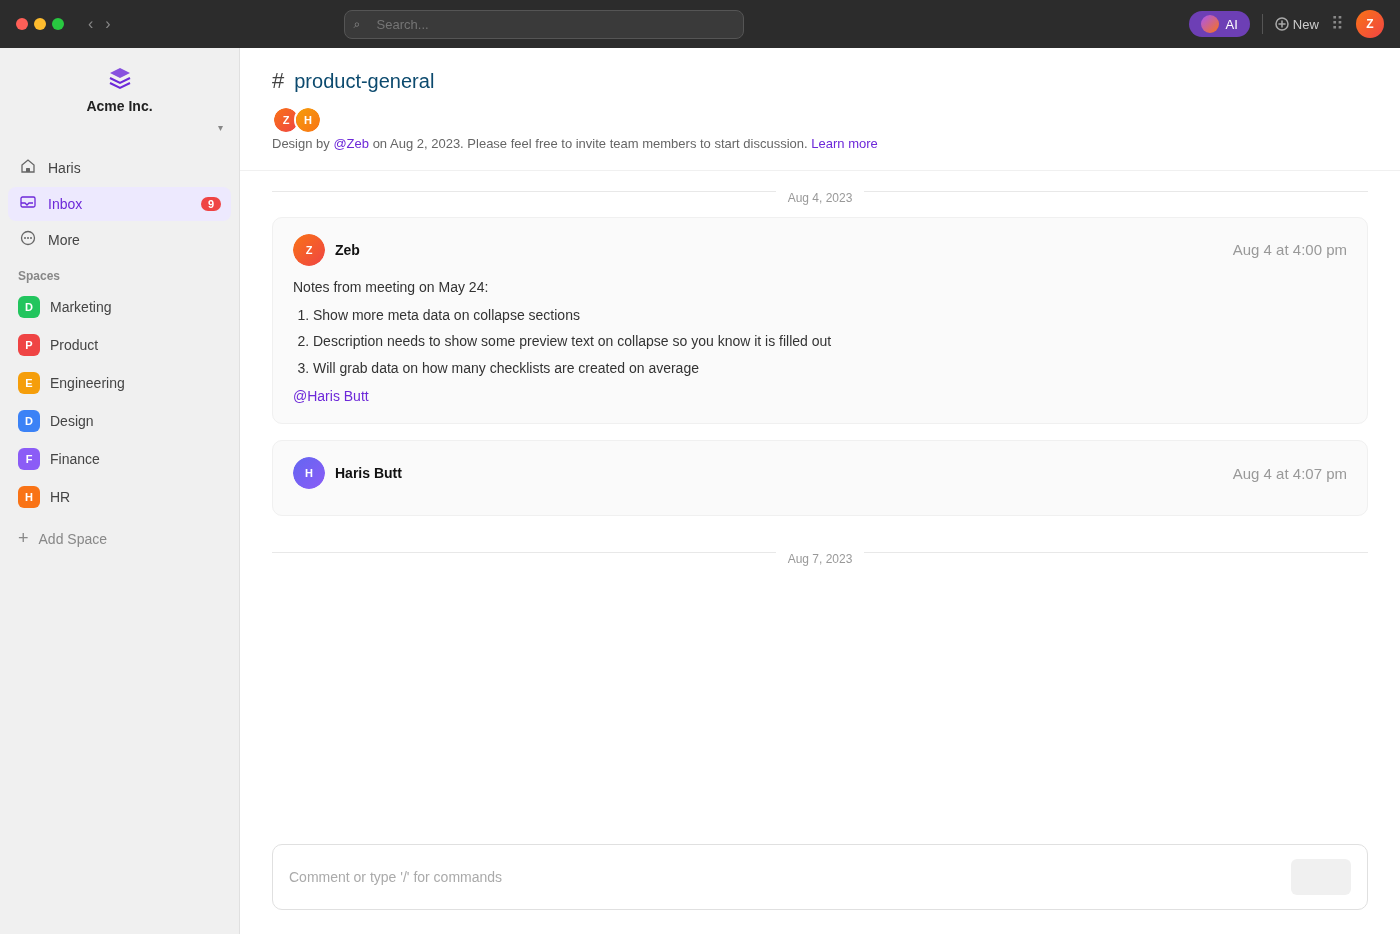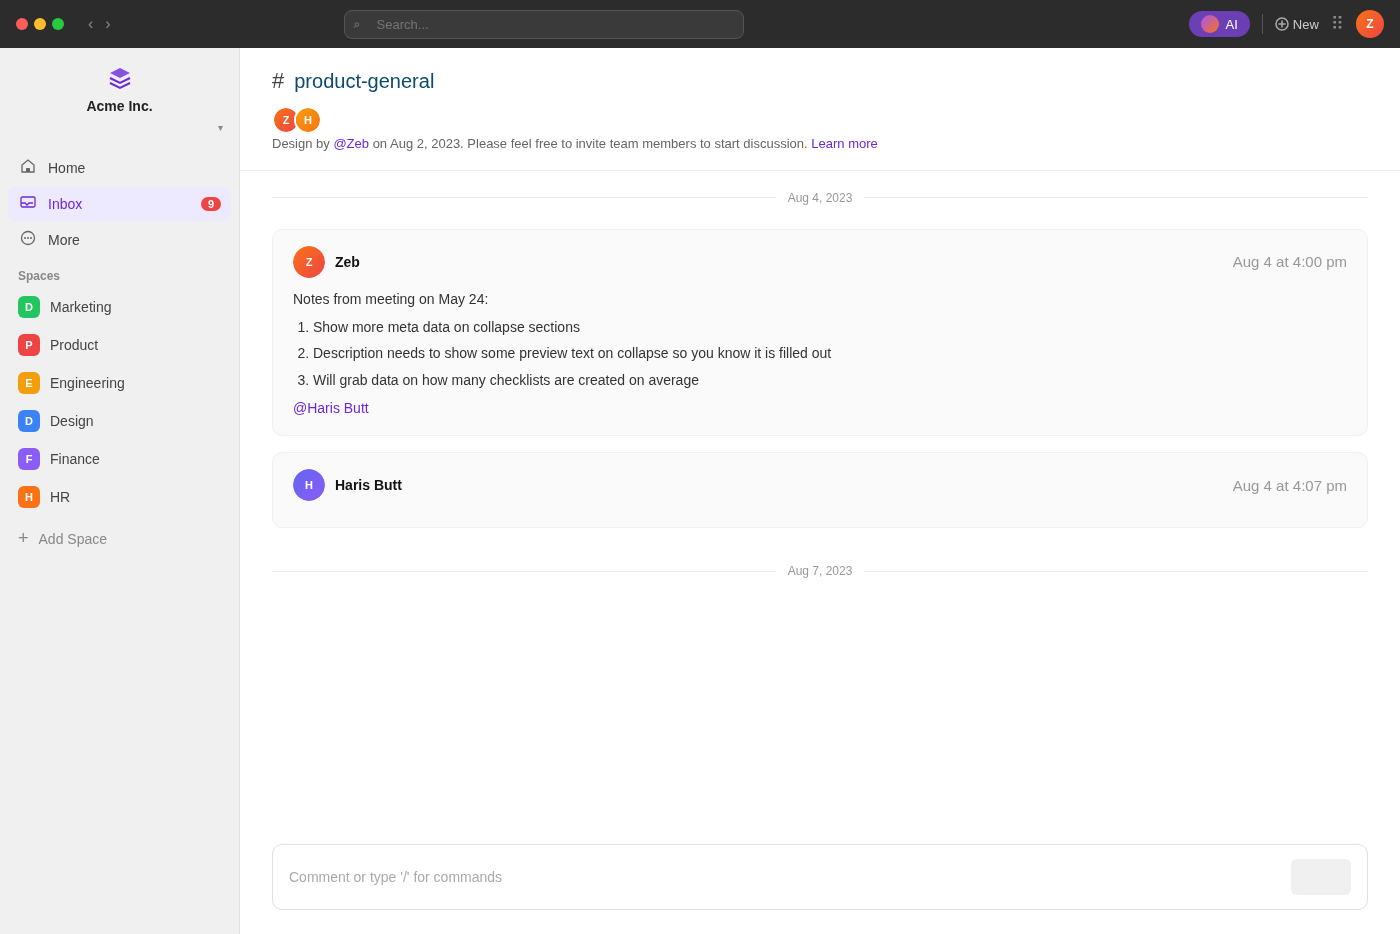--- a/index.html
+++ b/index.html
@@ -318,23 +318,22 @@
     }
 
     
     .messages-area {
       flex: 1;
       overflow-y: auto;
       padding: 0 32px;
     }
     .date-divider {
       display: flex;
-      align-items: center;
       gap: 12px;
-      padding: 20px 0 24px;
+      padding: 20px 0 12px;
       color: #999;
       font-size: 12px;
     }
     .date-divider::before,
     .date-divider::after {
       content: '';
       flex: 1;
       height: 1px;
       background: #e8e8e8;
     }
@@ -462,21 +461,21 @@
       <span class="workspace-chevron">▾</span>
     </div>
 
     <div class="nav-item">
       <span class="nav-icon">
         <svg width="16" height="16" viewBox="0 0 16 16" fill="none">
           <path d="M2 7L8 2l6 5v7H2V7z" stroke="#666" stroke-width="1.3" fill="none"></path>
           <rect x="6" y="10" width="4" height="4" rx="0.5" fill="#666"></rect>
         </svg>
       </span>
-      <span>Home</span>
+      <span>Haris</span>
     </div>
 
     <div class="nav-item active">
       <span class="nav-icon">
         <svg width="16" height="16" viewBox="0 0 16 16" fill="none">
           <rect x="1" y="3" width="14" height="10" rx="1.5" stroke="#6d28d9" stroke-width="1.3" fill="none"></rect>
           <path d="M1 9h4l2 2 2-2h4" stroke="#6d28d9" stroke-width="1.3" fill="none"></path>
         </svg>
       </span>
       <span>Inbox</span>

